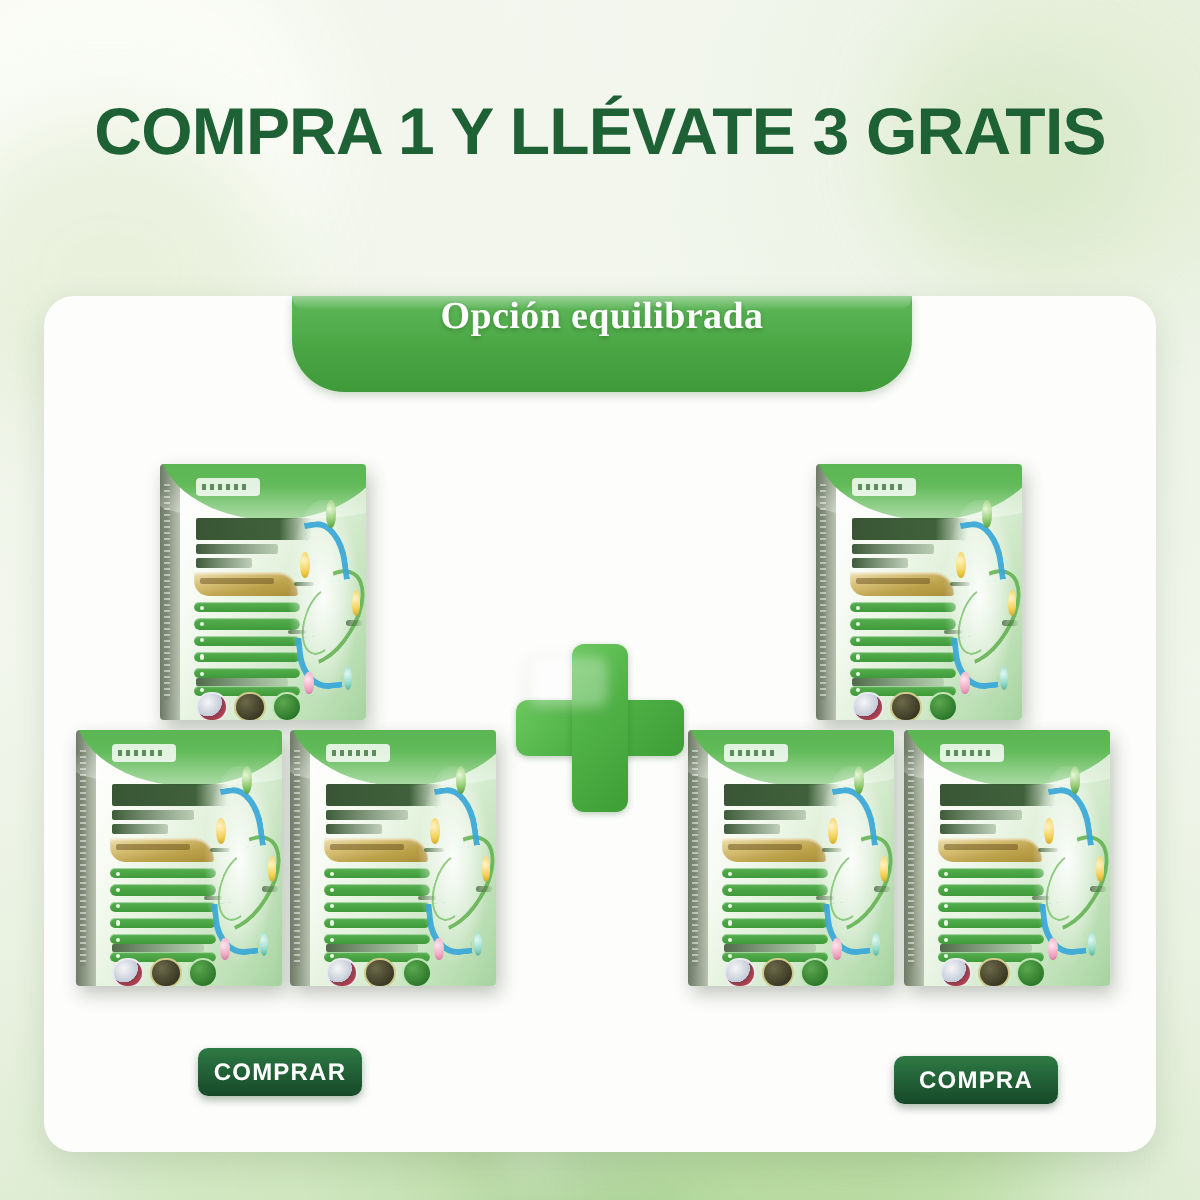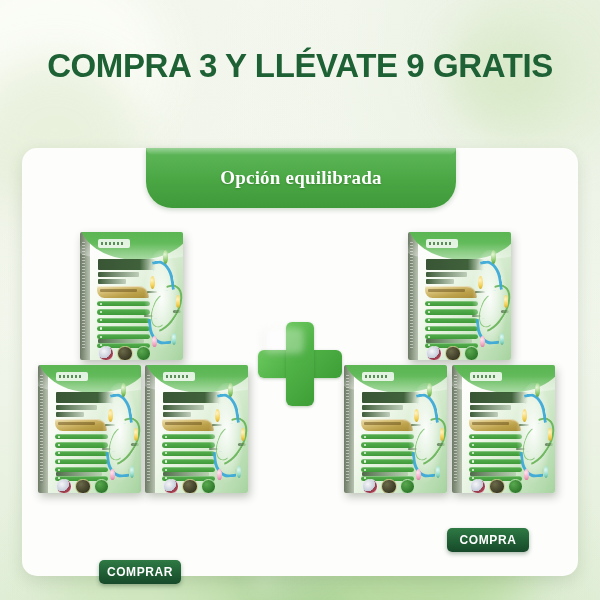--- a/index.html
+++ b/index.html
@@ -39,25 +39,25 @@
 
   
   .card{
     position:absolute;left:22px;top:148px;width:556px;height:428px;
     background:#fdfdfc;border-radius:15px;
     box-shadow:0 5px 16px rgba(40,70,30,.13);
   }
 
   
   .banner{
-    position:absolute;left:146px;top:148px;width:310px;height:60px;
+    position:absolute;left:146px;top:148px;width:310px;height:48px;
     background:linear-gradient(180deg,#5fb85a 0%,#4aa643 55%,#3f9a3a 100%);
     border-radius:0 0 26px 26px;
     box-shadow:0 2px 5px rgba(30,80,25,.22);
-    display:flex;align-items:center;justify-content:center;
+    display:flex;align-items:flex-start;justify-content:center;
   }
   .banner::before{content:"";position:absolute;left:0;right:0;top:0;height:7px;
     background:linear-gradient(180deg,rgba(255,255,255,.38),rgba(255,255,255,0));
     border-radius:0 0 10px 10px;}
   .banner-text{
     position:relative;color:#ffffff;font-size:19px;font-weight:bold;
     font-family:"Liberation Serif",serif;letter-spacing:.2px;
     text-shadow:0 1px 2px rgba(25,75,20,.35);
   }
 
@@ -161,39 +161,39 @@
     border-radius:6px;filter:blur(3px);}
 
   
   .cta{
     position:absolute;display:flex;align-items:center;justify-content:center;
     height:24px;border-radius:5px;
     background:linear-gradient(180deg,#2e7a44 0%,#1f5c33 60%,#17492a 100%);
     color:#fff;font-size:12px;font-weight:bold;letter-spacing:.6px;
     box-shadow:0 2px 4px rgba(20,60,25,.35);
   }
-  .cta-buy{left:99px;top:560px;width:82px;}
+  .cta-buy{left:99px;top:524px;width:82px;}
   .cta-free{left:447px;top:528px;width:82px;}
 </style>
 </head>
 <body>
 
 <div class="bg">
   <div class="bg-base"></div>
   <div class="blob b1"></div>
   <div class="blob b2"></div>
   <div class="blob b3"></div>
   <div class="blob b4"></div>
   <div class="blob b5"></div>
   <div class="blob b6"></div>
   <div class="blob b7"></div>
   <div class="leaf-vein"></div>
 </div>
 
-<div class="headline">COMPRA 3 Y LLÉVATE 9 GRATIS</div>
+<div class="headline">COMPRA 1 Y LLÉVATE 3 GRATIS</div>
 
 <div class="card"></div>
 
 <div class="banner">
   <span class="banner-text">Opción equilibrada</span>
 </div>
 
 <div class="pbox" style="left:80px;top:232px;width:103px;height:128px;">
   <div class="inner">
     <div class="spine"></div>

